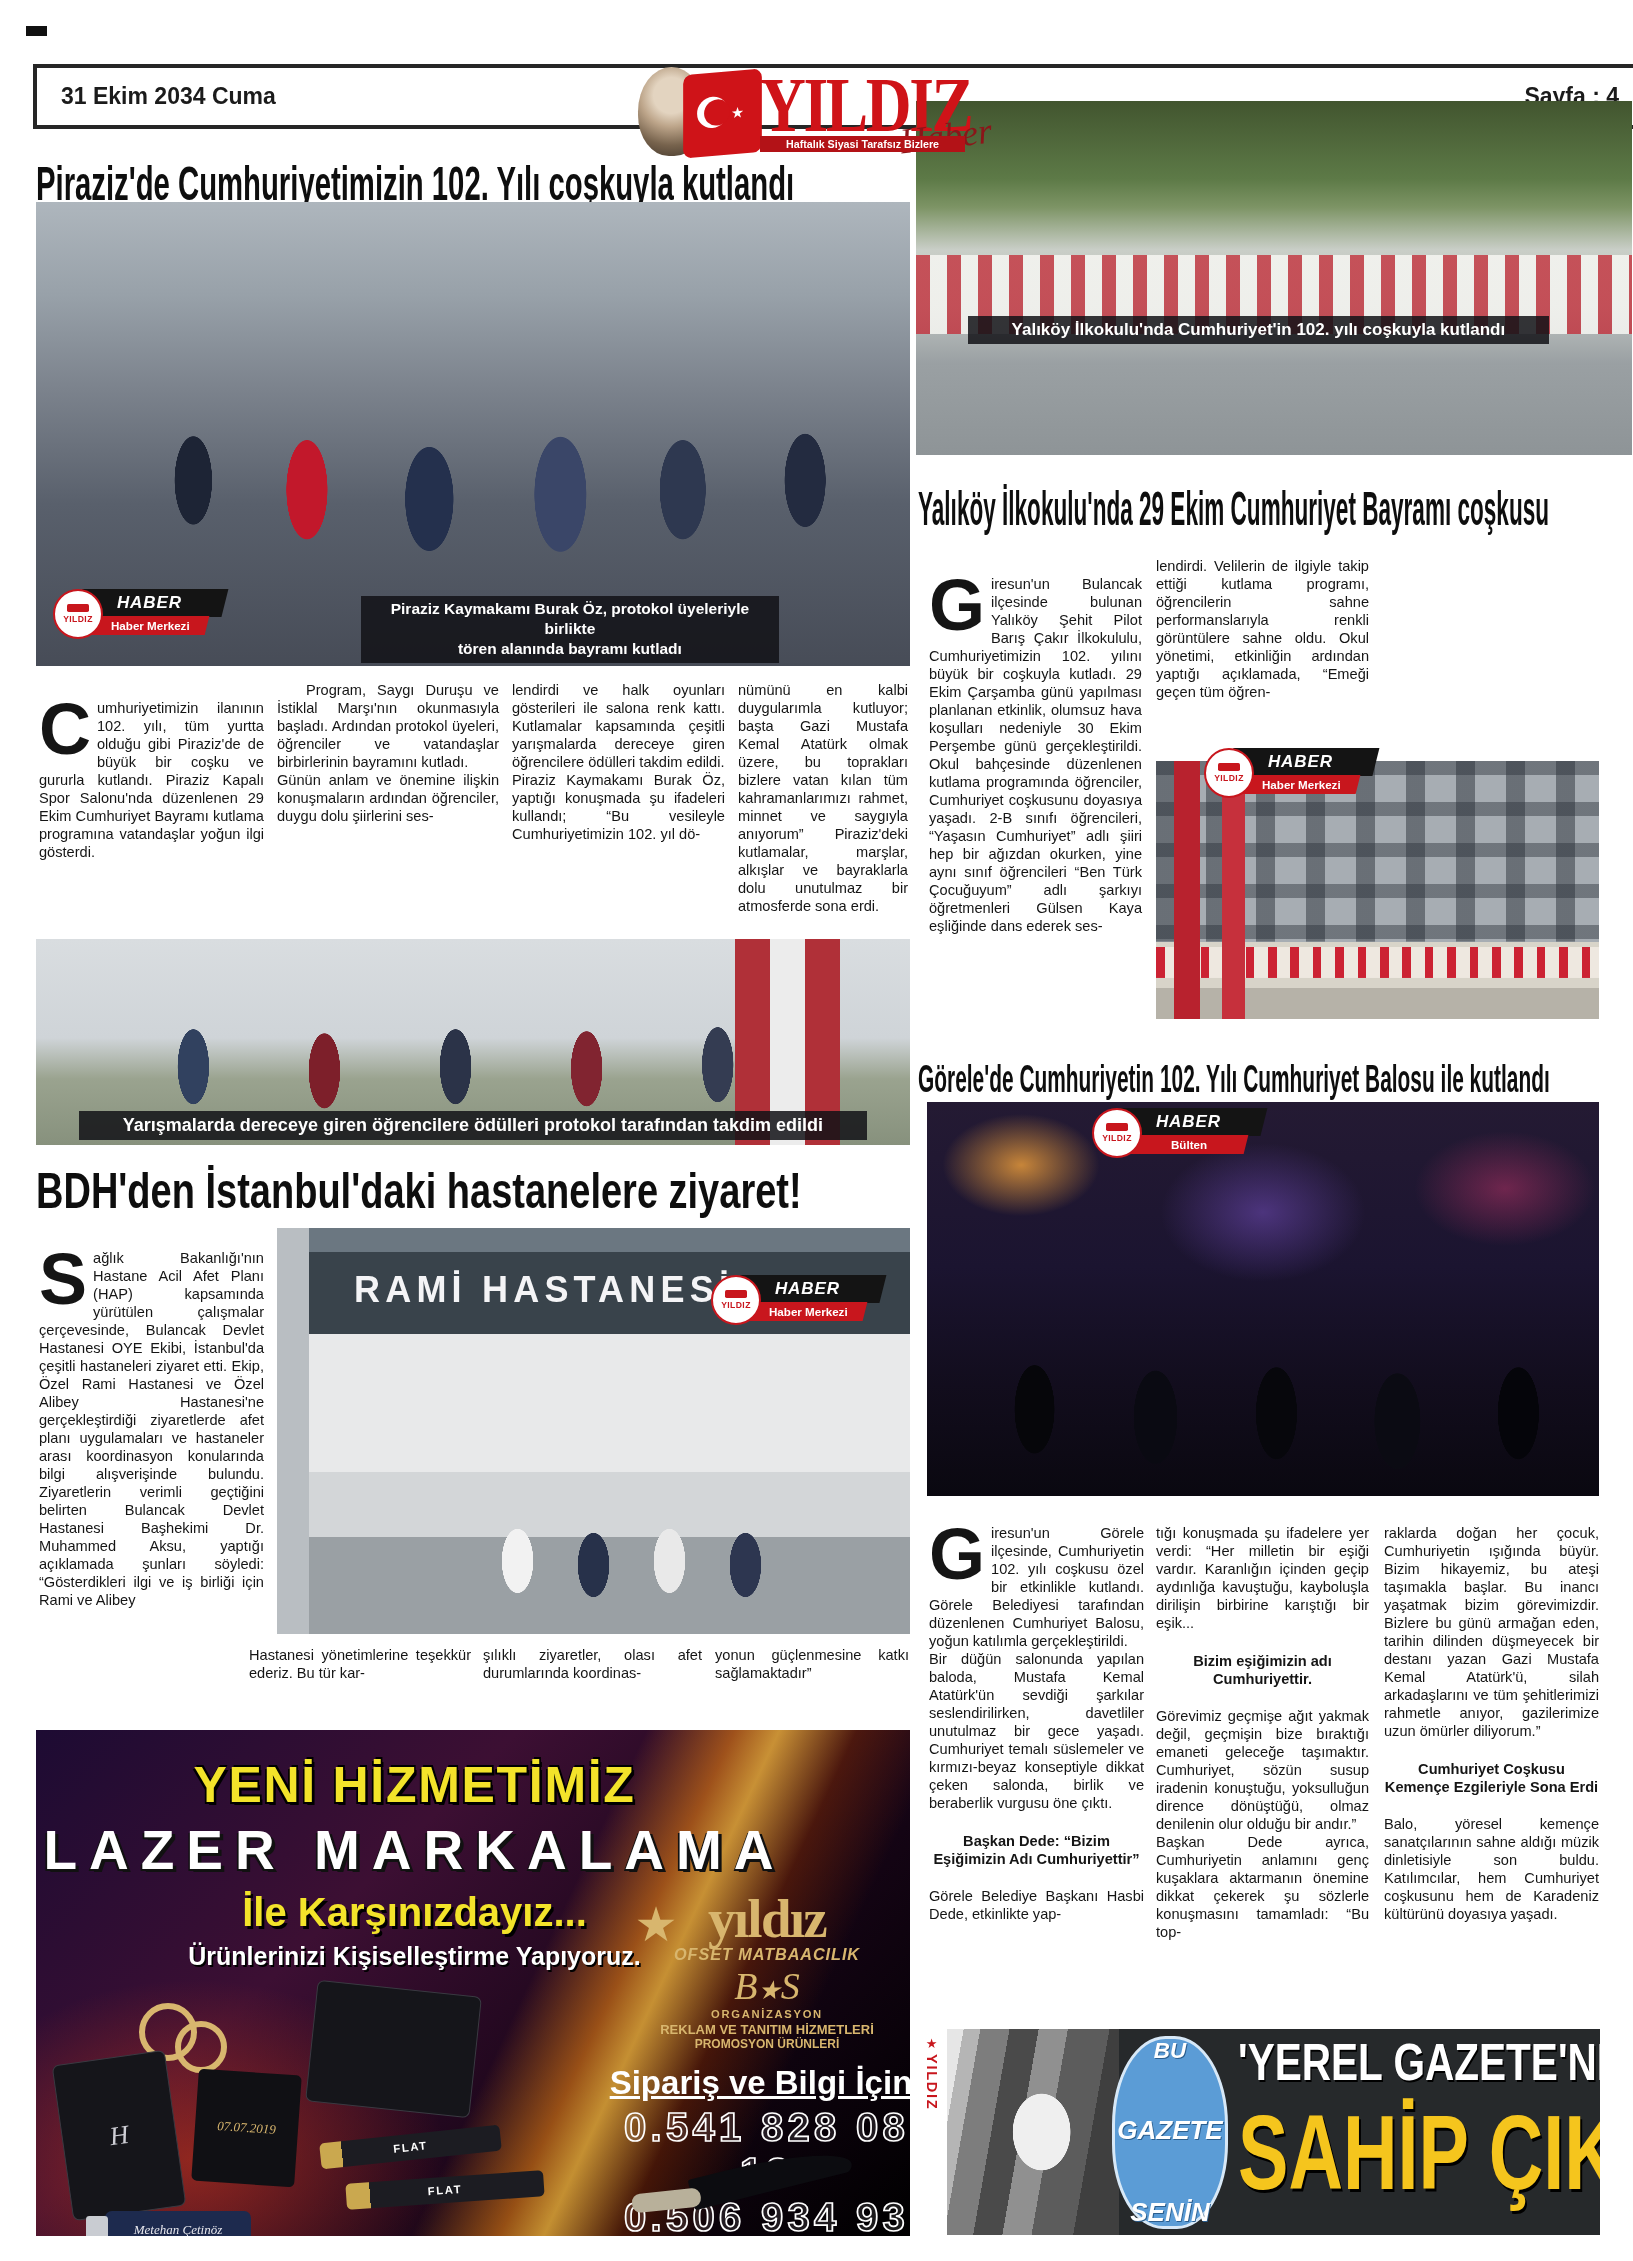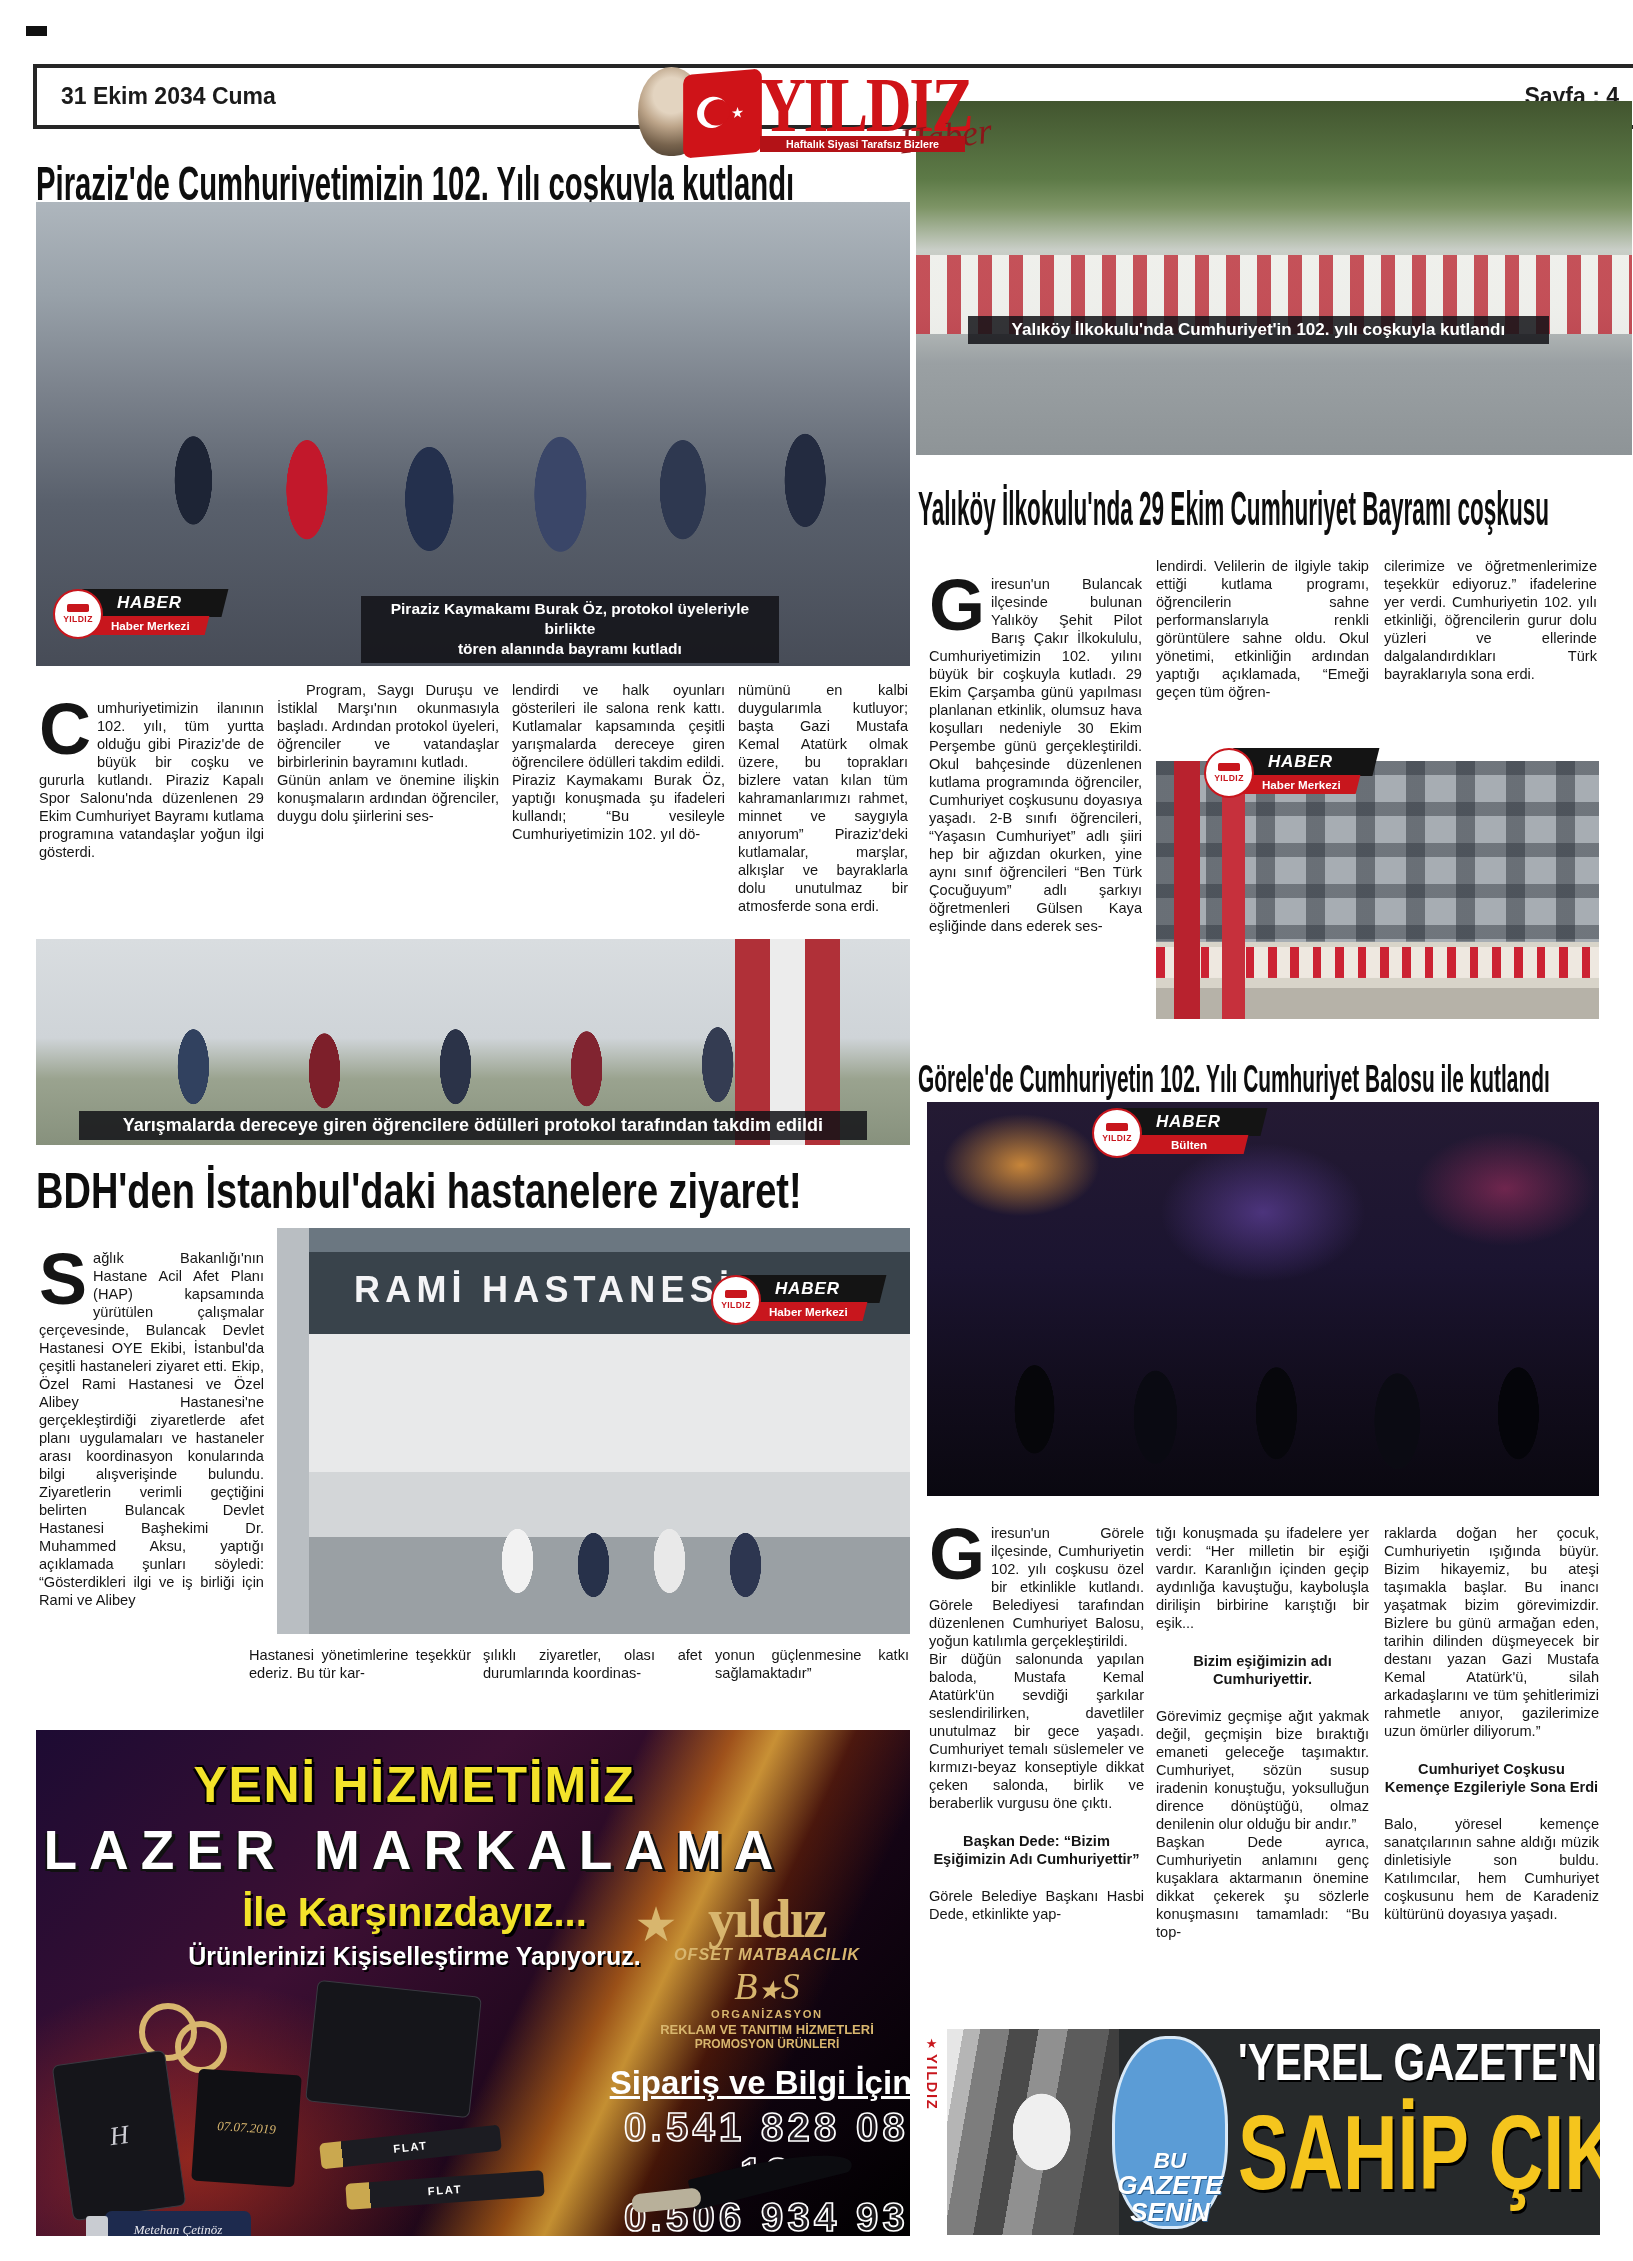--- a/index.html
+++ b/index.html
@@ -151,21 +151,21 @@
 
   
   .ad2{position:absolute;left:916px;top:2029px;width:684px;height:206px;background:#26292b;overflow:hidden;}
   .ad2-side{position:absolute;left:0;top:0;width:31px;height:206px;background:#fff;display:flex;
             flex-direction:column;align-items:center;padding-top:6.9px;box-sizing:border-box;}
   .ad2-side .vstar{color:#c8161d;font-size:13px;}
   .ad2-side .vtxt{color:#c8161d;font-weight:bold;font-size:14.6px;letter-spacing:1.7px;
             writing-mode:vertical-rl;margin-top:3.4px;}
   .cloud{position:absolute;left:196px;top:6.9px;width:110px;height:187px;background:#5b9cd6;
          border:3.4px solid #d7e8f7;border-radius:46% 46% 44% 44%;display:flex;flex-direction:column;
-         align-items:center;justify-content:flex-end;z-index:3;}
+         align-items:center;justify-content:space-between;z-index:3;}
   .cloud span{color:#fff;font-weight:bold;font-style:italic;line-height:1.04;text-shadow:0.9px 0.9px 0 #2b5e8e;}
   .cl1{font-size:22.4px;} .cl2{font-size:26px;} .cl3{font-size:26px;}
   .yg1{position:absolute;left:322px;top:3.4px;width:361px;color:#fff;font-weight:bold;font-size:52px;
        white-space:nowrap;transform:scaleX(.78);transform-origin:0 0;text-shadow:1.7px 1.7px 0 #000;}
   .yg2{position:absolute;left:322px;top:64px;width:361px;color:#f5c51d;font-weight:bold;font-size:105px;
        white-space:nowrap;transform:scaleX(.72);transform-origin:0 0;text-shadow:2.6px 2.6px 0 #000;}
 
   .sign{position:absolute;color:#f4f4f6;font-weight:bold;letter-spacing:5.2px;font-size:36px;white-space:nowrap;}
 </style>
 </head>
@@ -298,21 +298,20 @@
   </div>
 
   <div class="hl" style="left:918px;top:481px;font-size:48px;transform:scaleX(.47);">
     <span>Yalıköy İlkokulu'nda 29 Ekim Cumhuriyet Bayramı coşkusu</span>
   </div>
 
   <div class="col" style="left:929px;top:557px;width:213px;height:464px;">
     <span class="dropcap">G</span><span>iresun'un Bulancak ilçesinde bulunan Yalıköy Şehit Pilot Barış Çakır İlkokululu, Cumhuriyetimizin 102. yılını büyük bir coşkuyla kutladı. 29 Ekim Çarşamba günü yapılması planlanan etkinlik, olumsuz hava koşulları nedeniyle 30 Ekim Perşembe günü gerçekleştirildi. Okul bahçesinde düzenlenen kutlama programında öğrenciler, Cumhuriyet coşkusunu doyasıya yaşadı. 2-B sınıfı öğrencileri, “Yaşasın Cumhuriyet” adlı şiiri hep bir ağızdan okurken, yine aynı sınıf öğrencileri “Ben Türk Çocuğuyum” adlı şarkıyı öğretmenleri Gülsen Kaya eşliğinde dans ederek ses-</span>
   </div>
   <div class="col" style="left:1156px;top:557px;width:213px;height:189px;">lendirdi. Velilerin de ilgiyle takip ettiği kutlama programı, öğrencilerin sahne performanslarıyla renkli görüntülere sahne oldu. Okul yönetimi, etkinliğin ardından yaptığı açıklamada, “Emeği geçen tüm öğren-</div>
-  <div class="col" style="left:1384px;top:557px;width:213px;height:181px;">cilerimize ve öğretmenlerimize teşekkür ediyoruz.” ifadelerine yer verdi. Cumhuriyetin 102. yılı etkinliği, öğrencilerin gurur dolu yüzleri ve ellerinde dalgalandırdıkları Türk bayraklarıyla sona erdi.</div>
 
   <div class="photo ph-school" style="left:1156px;top:761px;width:443px;height:258px;"></div>
   <div class="badge" style="left:1204px;top:746px;">
     <div class="b-ribbon">
         <span>HABER</span>
       </div>
     <div class="b-sub">
         <span>Haber Merkezi</span>
       </div>
     <div class="b-logo">

